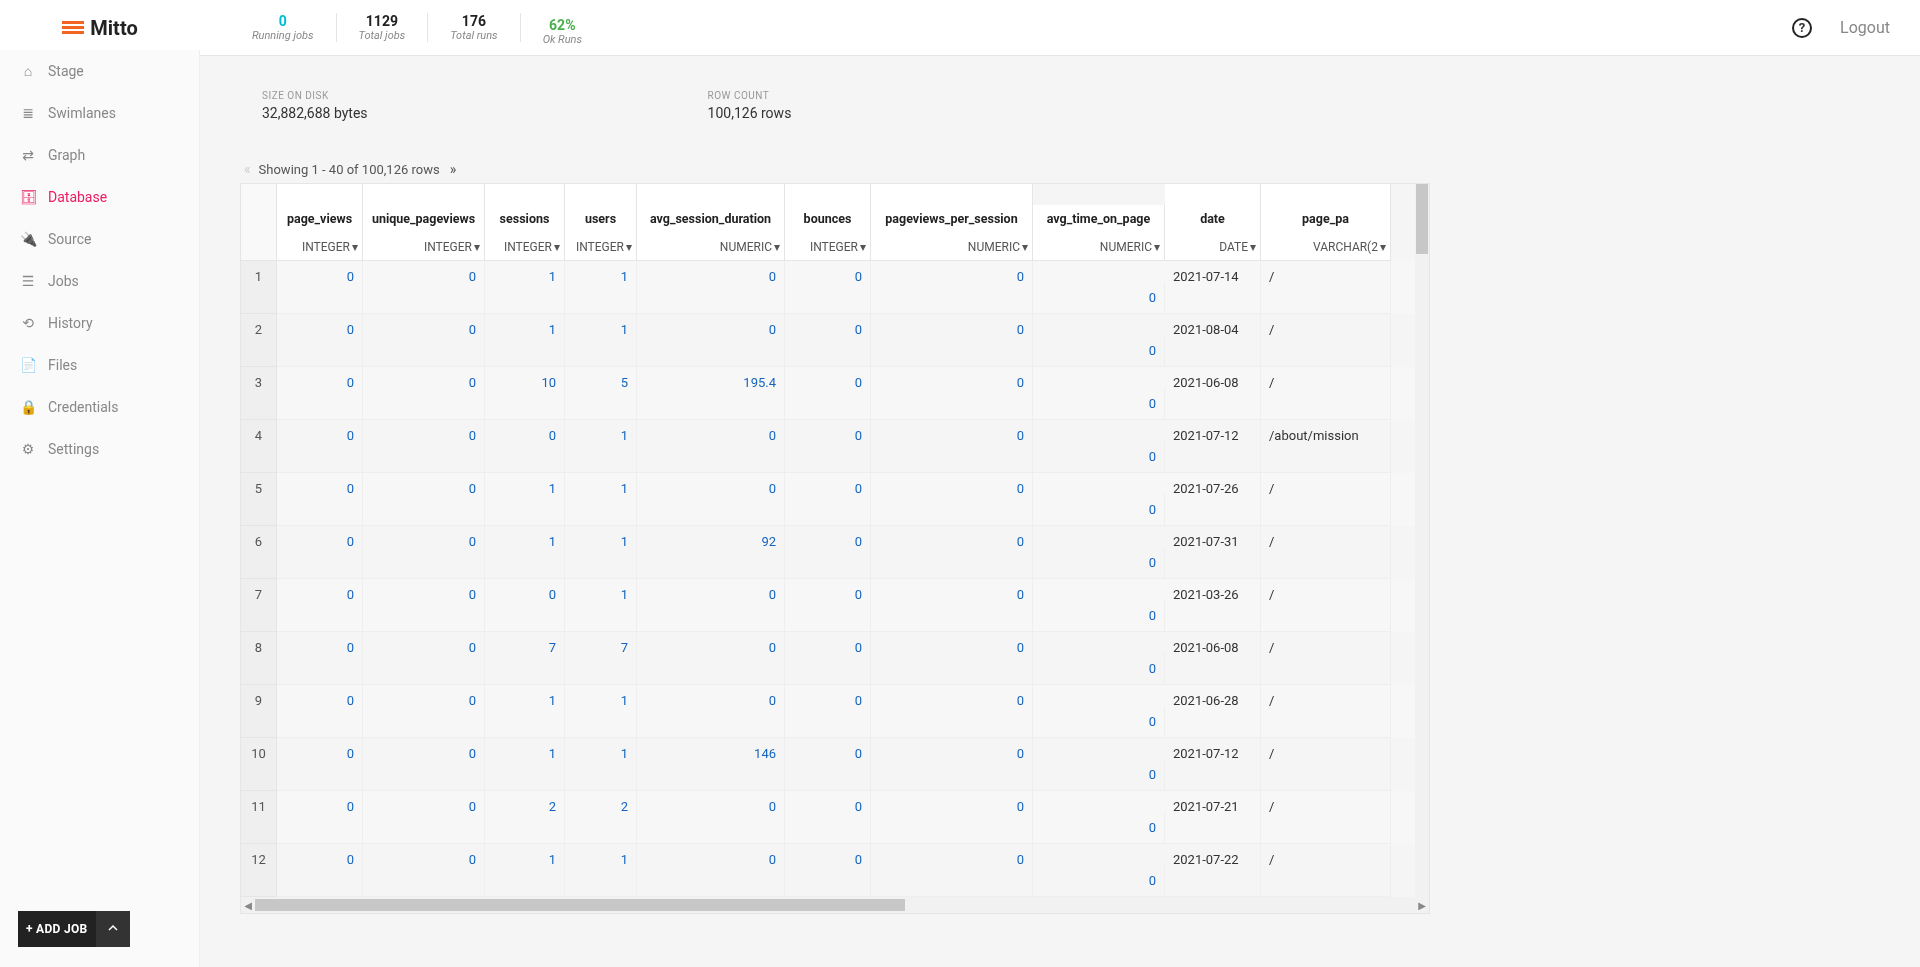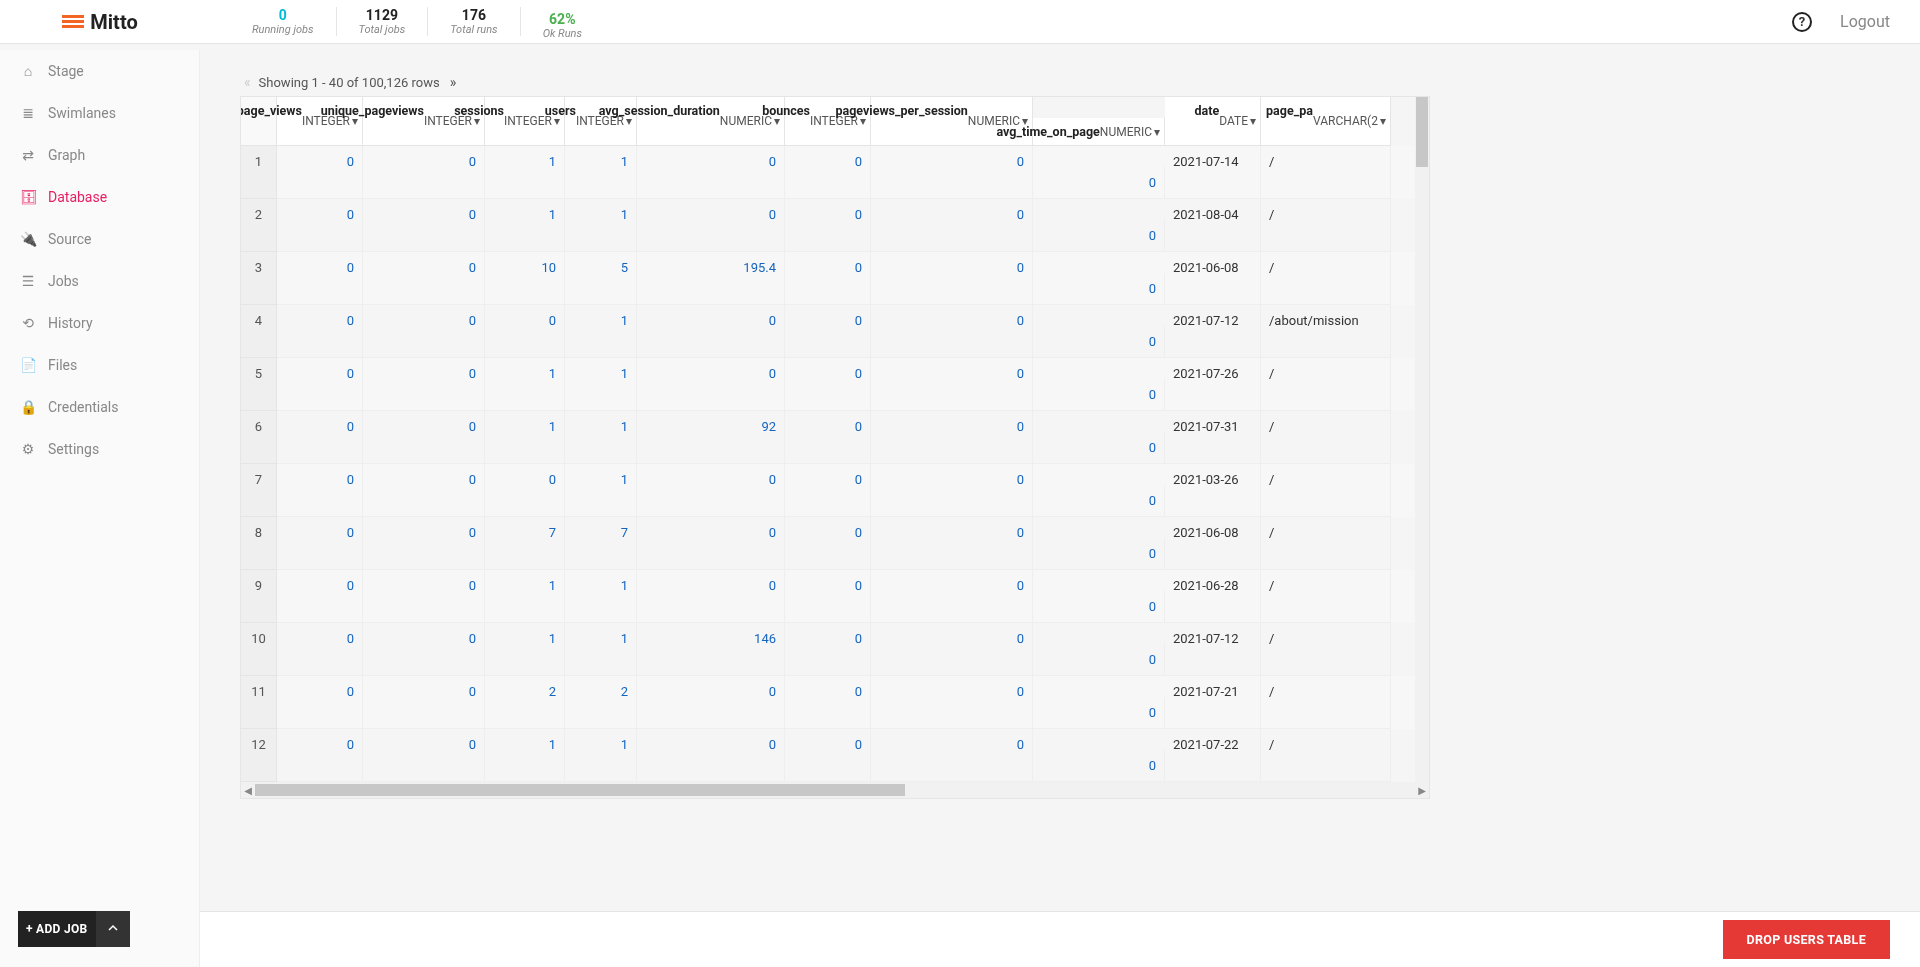--- a/index.html
+++ b/index.html
@@ -10,21 +10,21 @@
   font-size: 13px;
   width: 1920px;
   height: 967px;
   overflow: hidden;
 }
 
 
 .top-header {
   display: flex;
   align-items: center;
-  height: 44px;
+  height: 56px;
   background: #fff;
   border-bottom: 1px solid #e5e5e5;
 }
 .logo {
   width: 200px;
   display: flex;
   align-items: center;
   justify-content: center;
   gap: 6px;
   font-weight: 700;
@@ -192,21 +192,23 @@
   border-bottom: 1px solid #e5e5e5;
 }
 .gh-col {
   border-right: 1px solid #e5e5e5;
   border-bottom: 1px solid #e5e5e5;
   text-align: center;
   padding: 6px 4px;
   background: #fff;
   cursor: pointer;
   display: flex;
+  flex-direction: column;
   justify-content: flex-end;
+  gap: 14px;
 }
 .gh-col .col-name { font-weight: 700; font-size: 12.5px; color: #222; }
 .gh-col .col-type { font-size: 12px; color: #555; display:inline-flex; align-items:center; justify-content:flex-end; gap:2px; }
 
 .grid-body .grow { display: flex; }
 .grow.odd { background: #f7f7f7; }
 .grow .rownum {
   width: 36px;
   text-align: center;
   padding: 8px 4px;
@@ -386,20 +388,30 @@
       <svg width="10" height="10" viewBox="0 0 10 10">
           <path d="M1 6 L5 2 L9 6" stroke="#fff" stroke-width="1.5" fill="none"></path>
         </svg>
     </div>
   </div>
 </div>
 
 <div class="main">
   <div class="content">
 
+    <div class="info-panel">
+      <div>
+        <div class="info-block-label">SIZE ON DISK</div>
+        <div class="info-block-value">32,882,688 bytes</div>
+      </div>
+      <div>
+        <div class="info-block-label">ROW COUNT</div>
+        <div class="info-block-value">100,126 rows</div>
+      </div>
+    </div>
 
     <div class="table-wrap">
       <div class="pager">
         <span class="arrows">«</span>
         <span>Showing 1 - 40 of 100,126 rows</span>
         <span class="arrows right">»</span>
       </div>
 
       <div class="grid grid-rel">
         <div class="grid-header">
@@ -612,16 +624,13 @@
           </div>
           <div class="hscroll-right">▶</div>
         </div>
         <div class="vscroll">
           <div class="vscroll-thumb"></div>
         </div>
       </div>
     </div>
   </div>
 
-  <div class="footer">
-    <div class="drop-btn">DROP USERS TABLE</div>
-  </div>
 </div>
 
 </body></html>

